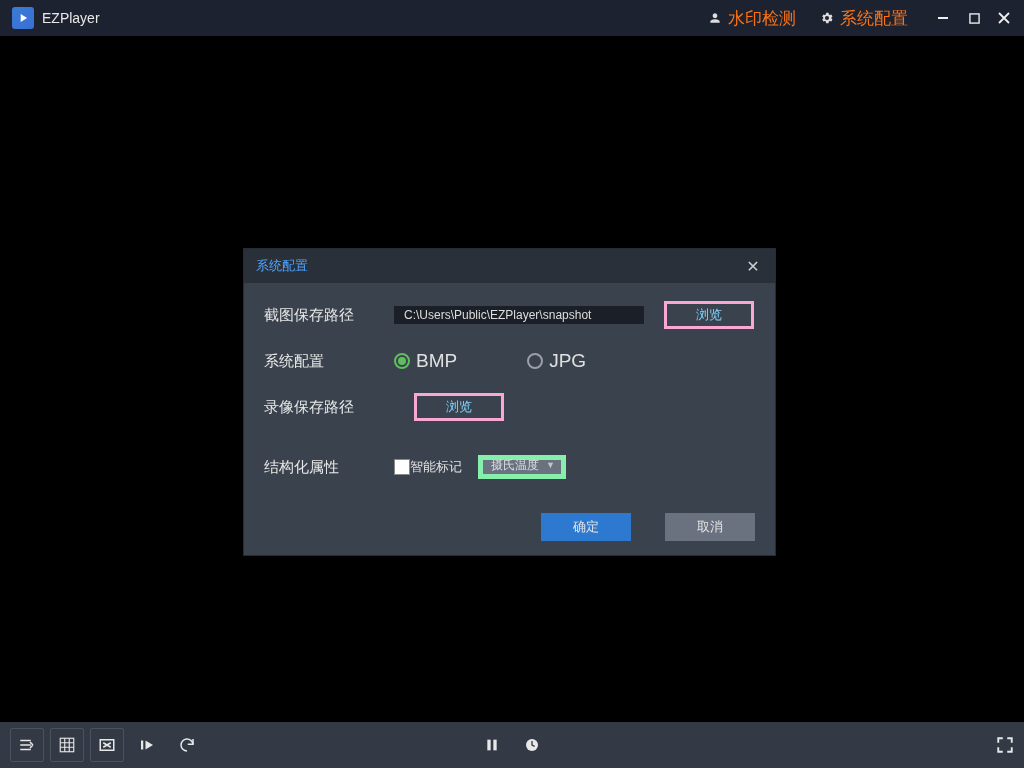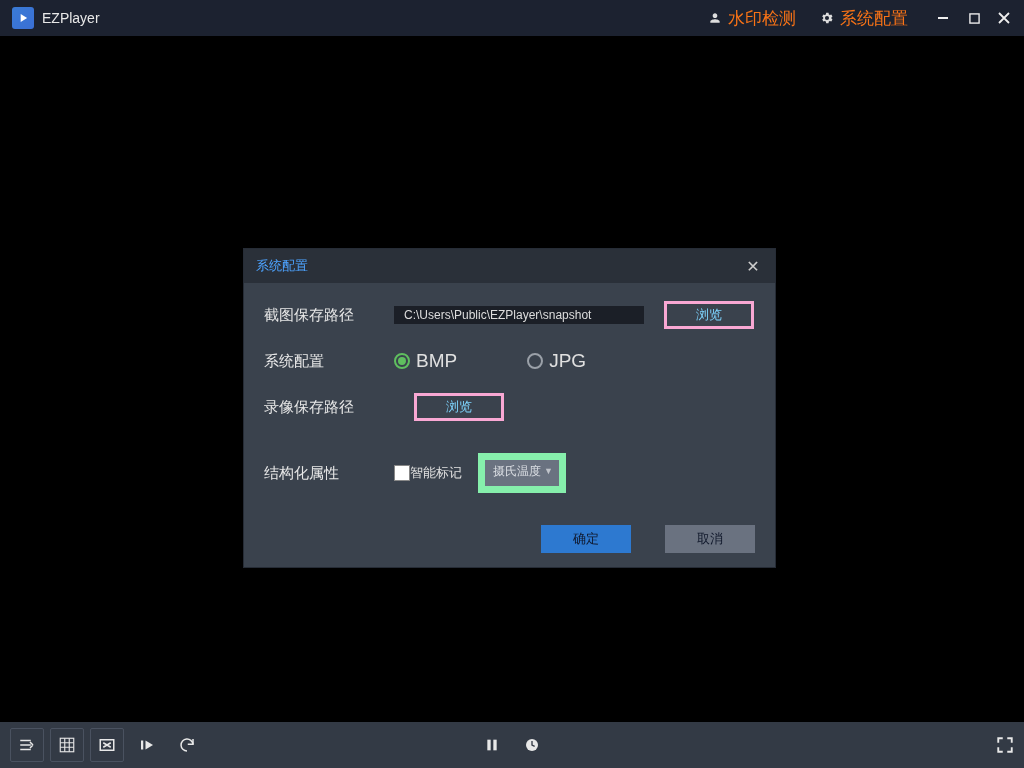--- a/index.html
+++ b/index.html
@@ -37,24 +37,24 @@
 .form-label { width: 130px; color: #e8e8e8; font-size: 15px; flex-shrink: 0; }
 .path-input { width: 250px; height: 18px; background: #1b1f27; border: none; color: #ddd; font-size: 12px; padding: 0 10px; }
 .browse-btn { width: 90px; height: 28px; background: transparent; border: 3px solid #f9a8d4; color: #7dd3fc; font-size: 13px; cursor: pointer; margin-left: 20px; }
 .radio-group { display: flex; align-items: center; gap: 70px; }
 .radio-opt { display: flex; align-items: center; gap: 6px; color: #e0e0e0; font-size: 19px; cursor: pointer; }
 .radio-dot { width: 16px; height: 16px; border-radius: 50%; border: 2px solid #9aa0a8; display: flex; align-items: center; justify-content: center; }
 .radio-dot.checked { border-color: #5fbf5f; }
 .radio-dot.checked::after { content:''; width:8px; height:8px; border-radius:50%; background:#5fbf5f; }
 .checkbox-wrap { display:flex; align-items:center; color:#e0e0e0; font-size:13px; }
 .checkbox { width:16px; height:16px; background:#fff; border:1px solid #888; cursor:pointer; }
-.select-box { width:88px; height:40px; background:#6a7280; border:7px solid #86efac; color:#dcdfe4; font-size:12px; display:flex; align-items:center; padding:0 6px 4px 8px; cursor:pointer; margin-left:16px; justify-content:space-between; }
+.select-box { width:88px; height:24px; background:#6a7280; border:5px solid #86efac; color:#dcdfe4; font-size:12px; display:flex; align-items:center; padding:0 6px 4px 8px; cursor:pointer; margin-left:16px; justify-content:space-between; }
 .select-box .caret { font-size:9px; color:#c0c4ca; }
 .dialog-footer { display:flex; justify-content:flex-end; gap:14px; padding: 4px 20px 14px 20px; }
-.dlg-btn { width:90px; height:28px; border:none; font-size:13px; cursor:pointer; color:#0f172a; }
+.dlg-btn { width:90px; height:28px; border:none; font-size:13px; cursor:pointer; color:#e5e5e5; }
 .dlg-btn.primary { background:#2d79d0; }
 .dlg-btn.secondary { background:#6a7280;margin-left:20px; }
 
 
 .watermark { position:absolute; left:50%; top:50%; transform:translate(-50%,-50%); opacity:0.15; pointer-events:none; text-align:center; }
 .watermark .wm1 { font-size:44px; color:#aaa; letter-spacing:6px; font-weight:bold; }
 .watermark .wm2 { font-size:18px; color:#aaa; letter-spacing:3px; margin-top:-4px; }
 </style>
 </head>
 <body>

